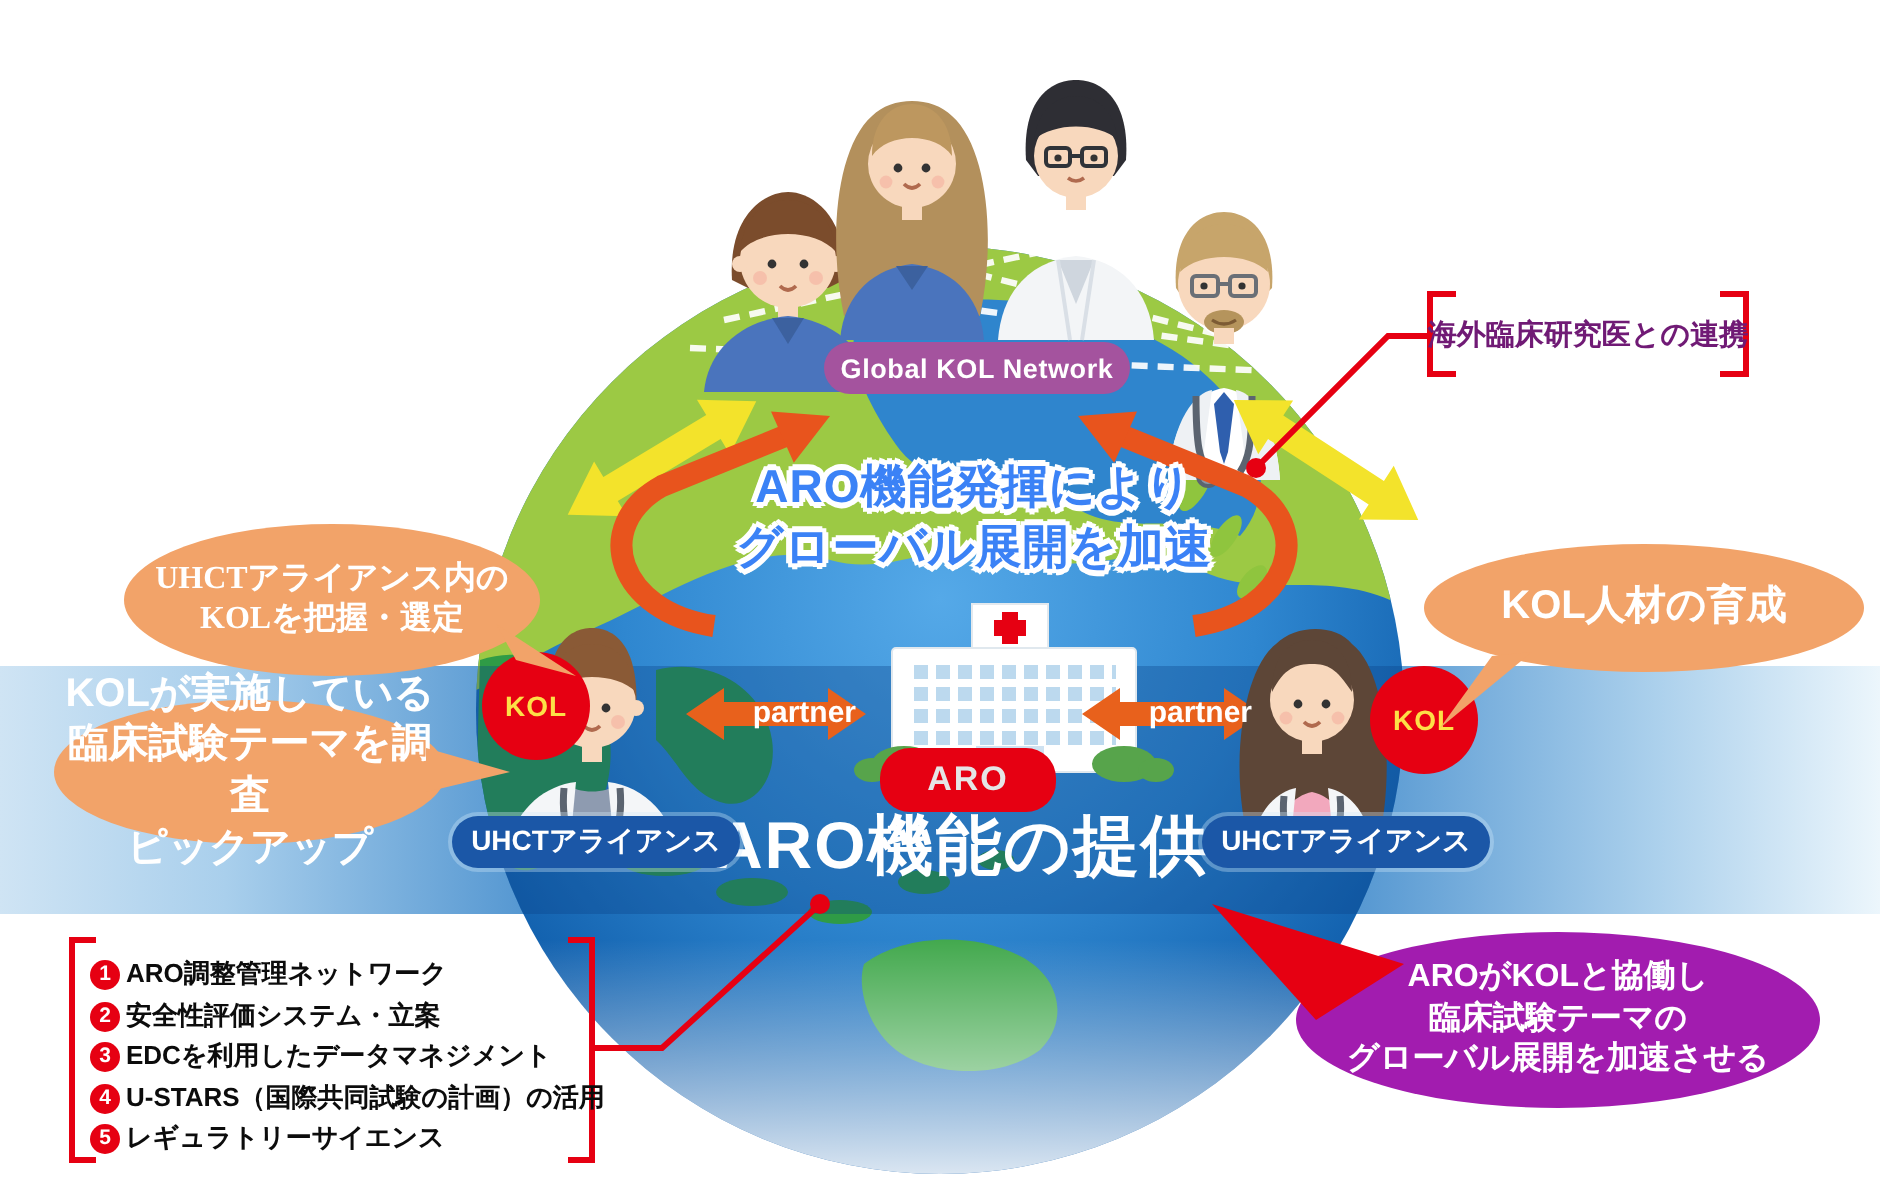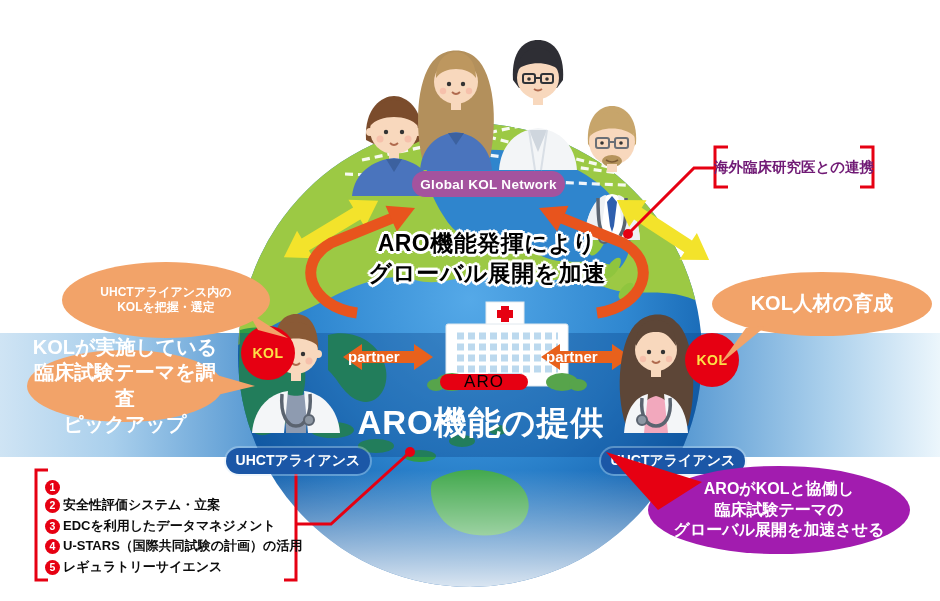--- a/index.html
+++ b/index.html
@@ -6,31 +6,31 @@
   .canvas{position:relative;width:940px;height:601px;background:#ffffff;overflow:hidden;
           font-family:"Liberation Sans","DejaVu Sans",sans-serif;}
   .abs{position:absolute;}
   
   .band{left:0;top:333px;width:940px;height:124px;z-index:0;
     background:linear-gradient(90deg,#cfe4f4 0%,#a9cfec 12%,#4a90ce 30%,#1364b1 50%,#4a90ce 70%,#abd0ec 88%,#ecf6fc 100%);}
   svg.scene{left:0;top:0;z-index:1;}
   
   .network-badge{left:412px;top:171px;width:153px;height:26px;z-index:3;background:#a4539e;border-radius:14px;
     color:#fff;font-size:13.5px;font-weight:800;display:flex;align-items:center;justify-content:center;letter-spacing:.3px;}
-  .slogan{left:357px;top:228px;width:260px;z-index:3;text-align:center;font-size:23px;font-weight:800;color:#000000;
+  .slogan{left:357px;top:228px;width:260px;z-index:3;text-align:center;font-size:23px;font-weight:800;color:#3b82f6;
     line-height:1.32;white-space:pre-line;letter-spacing:.5px;
     text-shadow:-2px -2px 0 #fff,2px -2px 0 #fff,-2px 2px 0 #fff,2px 2px 0 #fff,0 -3px 0 #fff,0 3px 0 #fff,-3px 0 0 #fff,3px 0 0 #fff;}
   .band-title{left:351px;top:401px;width:260px;z-index:3;text-align:center;color:#fff;font-size:33px;font-weight:800;letter-spacing:1px;}
-  .aro-pill{left:440px;top:374px;width:88px;height:16px;z-index:3;background:#e60012;border-radius:15px;color:#000000;
-    font-size:17px;font-weight:400;display:flex;align-items:center;justify-content:center;letter-spacing:1px;}
-  .partner-label{width:80px;z-index:3;text-align:left;color:#fff;font-size:15px;font-weight:800;}
+  .aro-pill{left:440px;top:374px;width:88px;height:32px;z-index:3;background:#e60012;border-radius:15px;color:#e5e5e5;
+    font-size:17px;font-weight:700;display:flex;align-items:center;justify-content:center;letter-spacing:1px;}
+  .partner-label{width:80px;z-index:3;text-align:right;color:#fff;font-size:15px;font-weight:800;}
   .kol-circle{width:54px;height:54px;z-index:3;background:#e60012;border-radius:50%;color:#fde047;font-size:14px;font-weight:800;
     display:flex;align-items:center;justify-content:center;letter-spacing:.5px;}
   .alliance-pill{width:144px;height:26px;z-index:3;background:#1b57a7;border-radius:14px;color:#fff;font-size:14px;font-weight:800;
-    display:flex;align-items:center;justify-content:center;box-shadow:0 0 0 2px rgba(210,232,248,.35);margin-top:40px;}
+    display:flex;align-items:center;justify-content:center;box-shadow:0 0 0 2px rgba(210,232,248,.35);}
   
   .bubble{z-index:4;border-radius:50%;display:flex;align-items:center;justify-content:center;text-align:center;
     color:#fff;font-weight:800;white-space:pre-line;line-height:1.28;}
   .bubble.orange{background:#f2a369;}
   .bubble.red{background:#a21caf;}
   .tail{position:absolute;overflow:visible;}
   
   .overseas-text{left:711px;top:152px;width:166px;height:31px;z-index:3;display:flex;align-items:center;justify-content:center;
     color:#701a75;font-size:14.5px;font-weight:800;}
   .features{left:45px;top:477px;width:256px;z-index:3;}
@@ -271,21 +271,21 @@
 
   <div class="abs partner-label" style="left:348px;top:348px;">partner</div>
   <div class="abs partner-label" style="left:546px;top:348px;">partner</div>
 
   <div class="abs kol-circle" style="left:241px;top:326px;">KOL</div>
   <div class="abs kol-circle" style="left:685px;top:333px;">KOL</div>
 
   <div class="abs alliance-pill" style="left:226px;top:408px;">UHCTアライアンス</div>
   <div class="abs alliance-pill" style="left:601px;top:408px;">UHCTアライアンス</div>
 
-  <div class="abs bubble orange" style="left:62px;top:262px;width:208px;height:76px;font-size:12px;">
+  <div class="abs bubble orange" style="left:62px;top:262px;width:208px;height:76px;font-size:16px;font-family:Liberation Serif, serif;">
     <span>UHCTアライアンス内の
 KOLを把握・選定</span>
     <svg class="tail" style="left:186px;top:50px;" width="40" height="26">
       <polygon points="0,0 40,26 10,18" fill="#f2a369"></polygon>
       </svg>
   </div>
 
   <div class="abs bubble orange" style="left:27px;top:350px;width:196px;height:72px;font-size:20px;">
     <span>KOLが実施している
 臨床試験テーマを調査
@@ -309,20 +309,21 @@
     <svg class="tail" style="left:-42px;top:-14px;" width="96" height="60">
       <polygon points="0,0 96,30 52,58" fill="#e60012"></polygon>
       </svg>
   </div>
 
   <div class="abs overseas-text">海外臨床研究医との連携</div>
 
   <div class="abs features">
     <div class="feature-row">
       <span class="feature-num">1</span>
+      <span>ARO調整管理ネットワーク</span>
     </div>
     <div class="feature-row">
       <span class="feature-num">2</span>
       <span>安全性評価システム・立案</span>
     </div>
     <div class="feature-row">
       <span class="feature-num">3</span>
       <span>EDCを利用したデータマネジメント</span>
     </div>
     <div class="feature-row">

